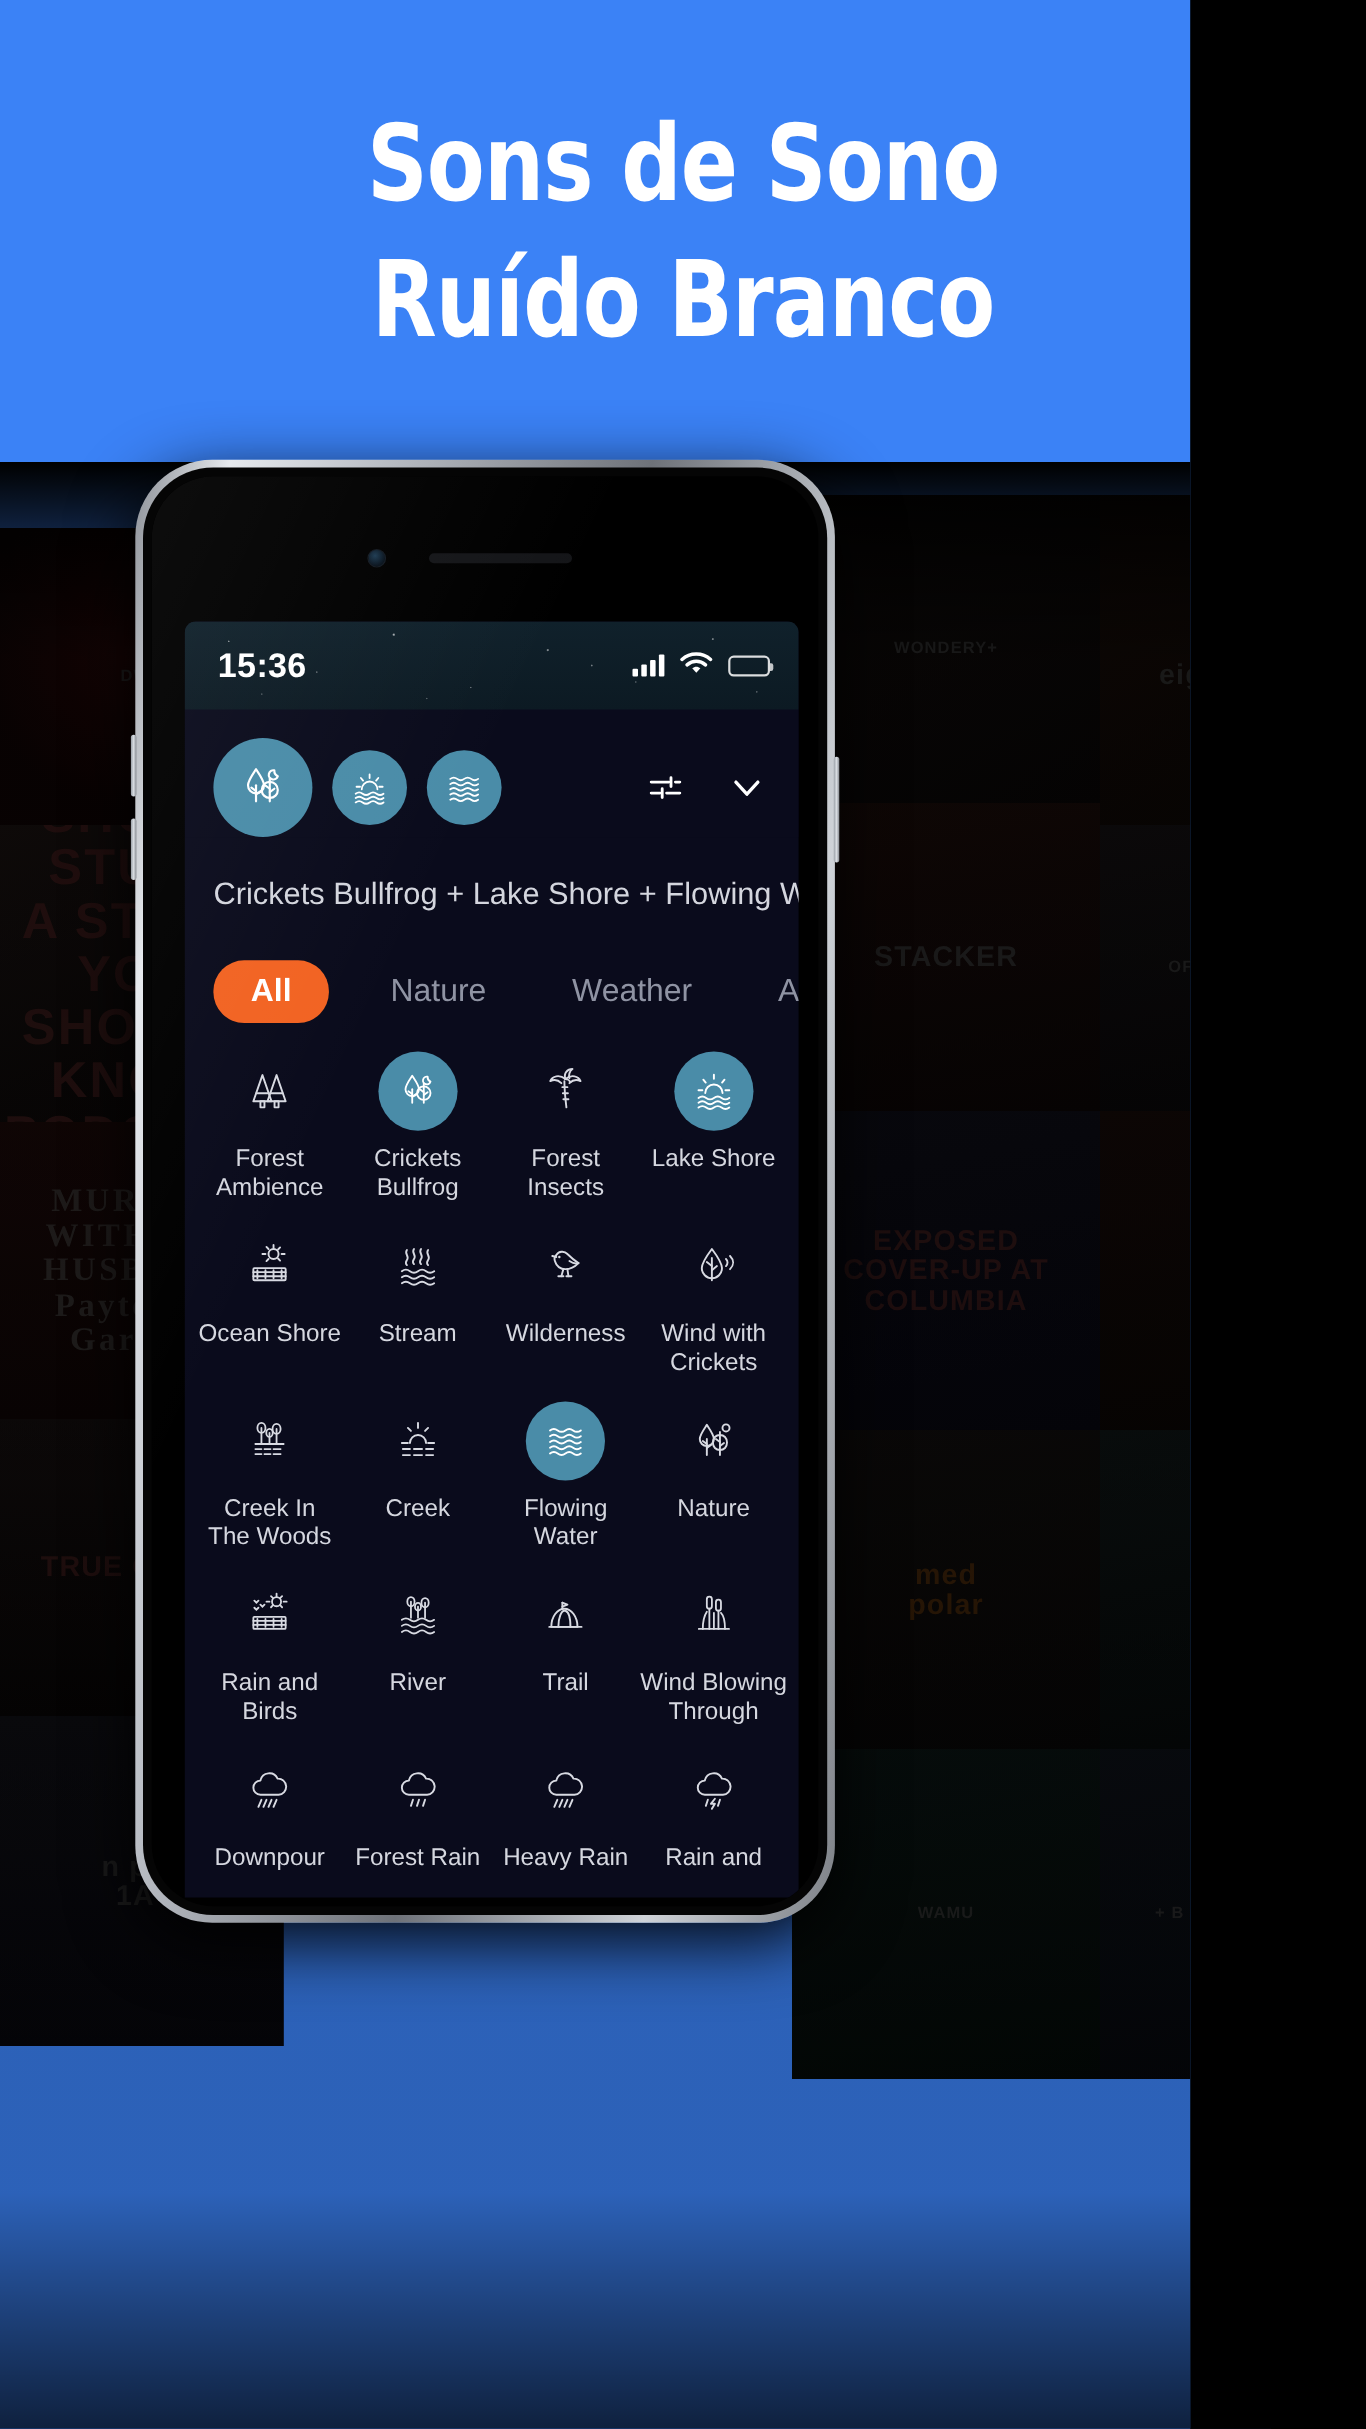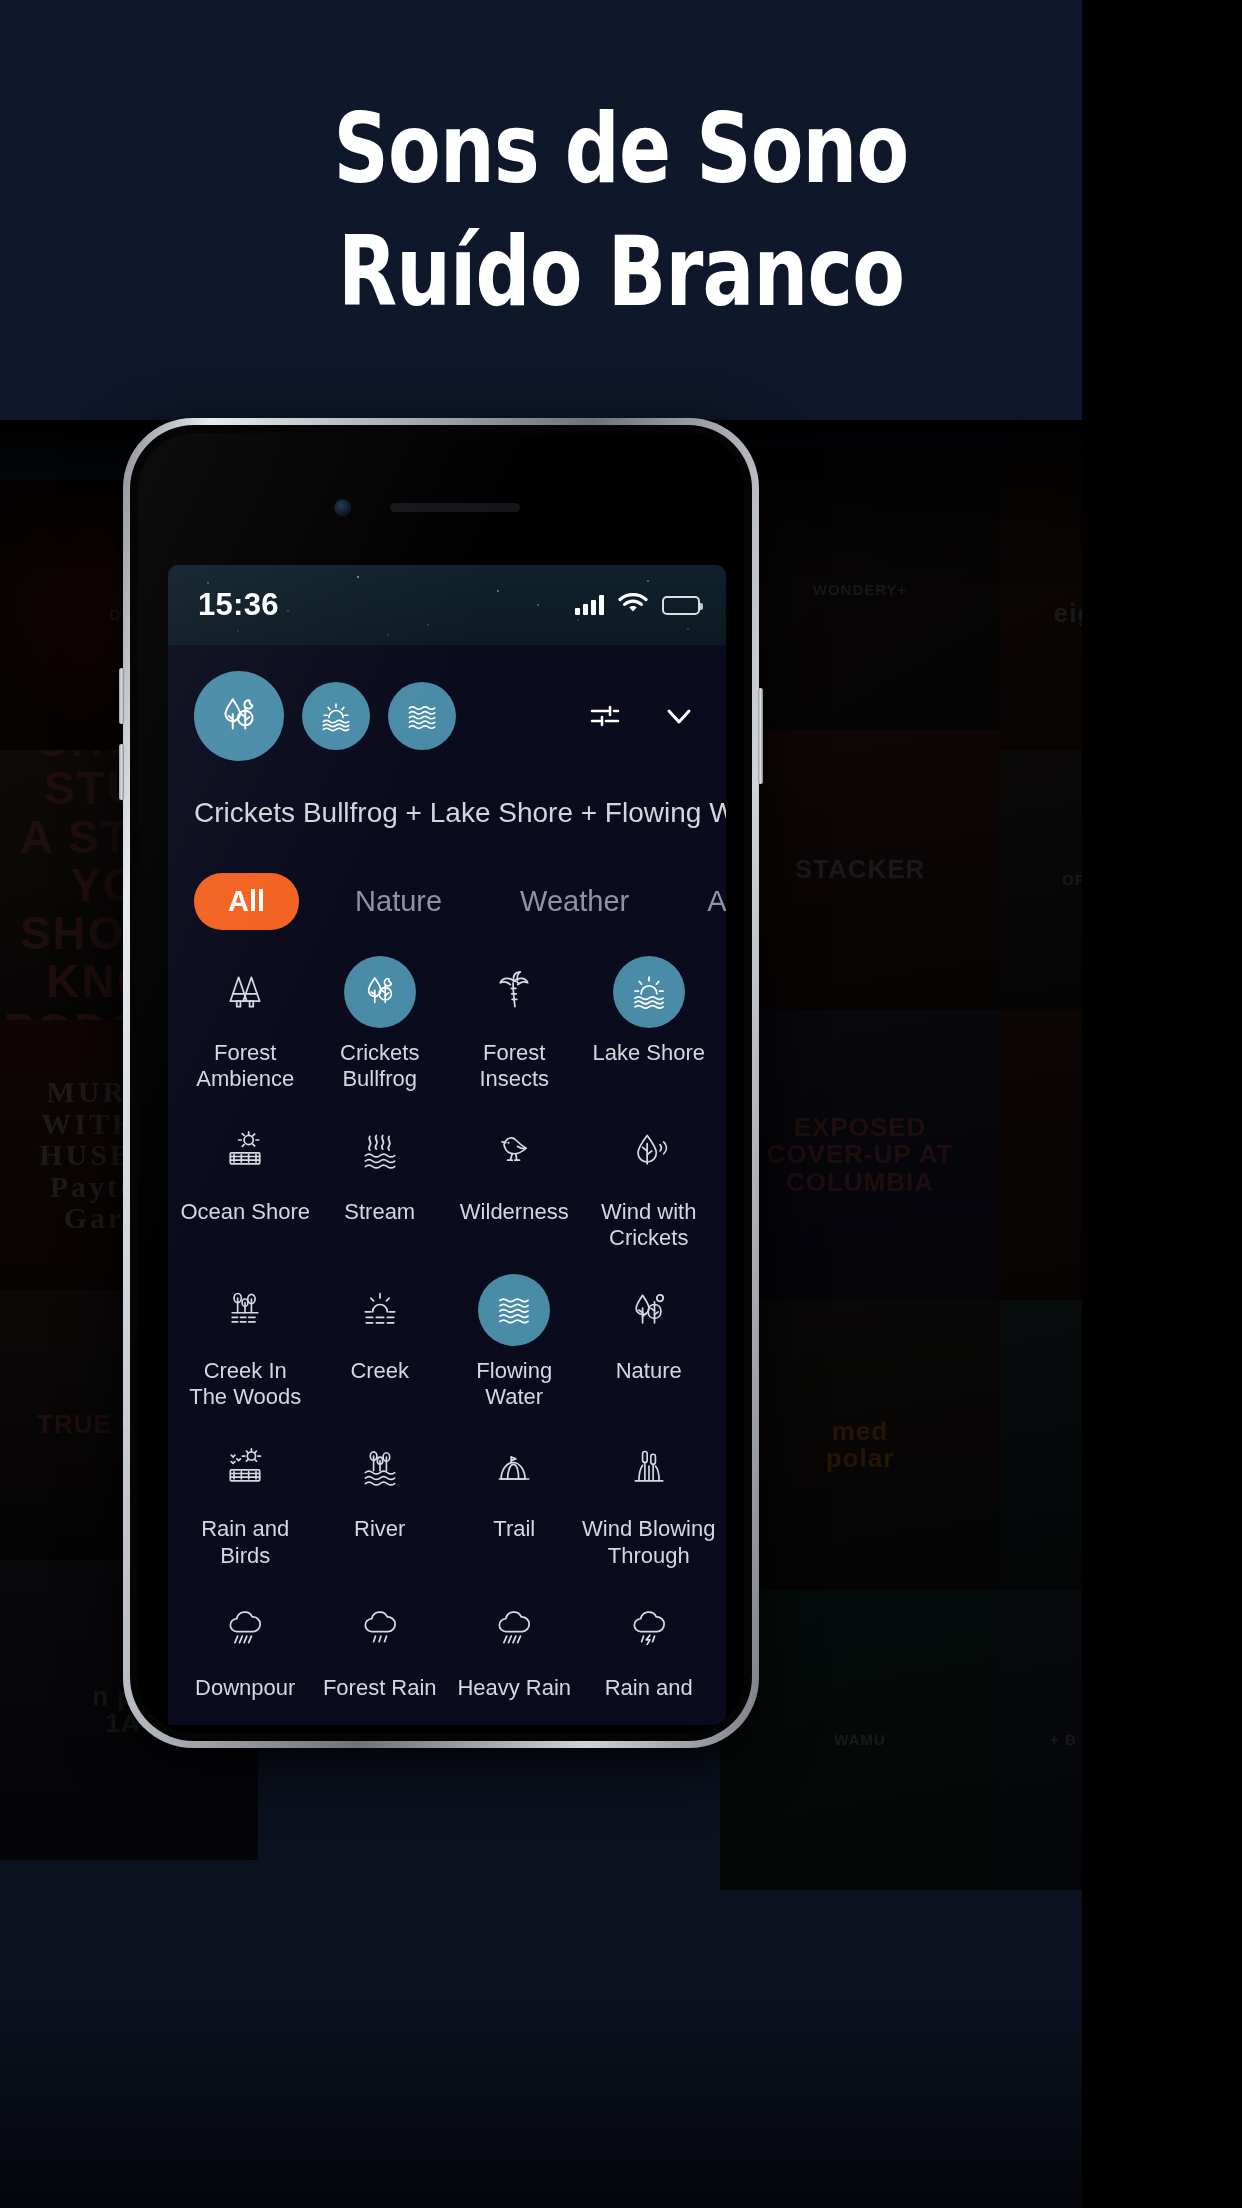--- a/index.html
+++ b/index.html
@@ -9,21 +9,21 @@
     height: 2208px;
     background: #000;
     overflow: hidden;
     font-family: "Liberation Sans", sans-serif;
   }
 
   #stage {
     position: relative;
     width: 1082px;
     height: 2208px;
-    background: #0f172a;
+    background: #3b82f6;
     overflow: hidden;
   }
 
   
   .bg-collage {
     position: absolute;
     left: 0; top: 420px;
     width: 1242px; height: 1788px;
     overflow: hidden;
   }

